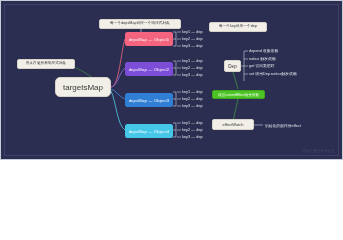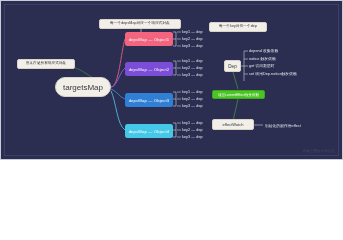--- a/index.html
+++ b/index.html
@@ -17,21 +17,21 @@
   .node{position:absolute;box-sizing:border-box;white-space:nowrap;}
 
   
   .pale{
     background:#f2efe9;color:#2e2e2e;border:1px solid #d8d4ca;
     border-radius:2px;display:flex;align-items:center;justify-content:center;
   }
   .note{font-size:3.6px;line-height:1;padding:0 2px;letter-spacing:.1px;}
   #root{
     font-size:8px;font-weight:400;color:#3a3a3a;
-    border-radius:10px;
+    border-radius:5px;
   }
   
   .deps{
     border-radius:2.5px;color:#ffffff;font-size:4.2px;
     display:flex;align-items:center;justify-content:center;letter-spacing:.15px;
   }
   .c1{background:#f4647f;}
   .c2{background:#7c4dd6;}
   .c3{background:#2f7fd4;}
   .c4{background:#45c8e8;}

